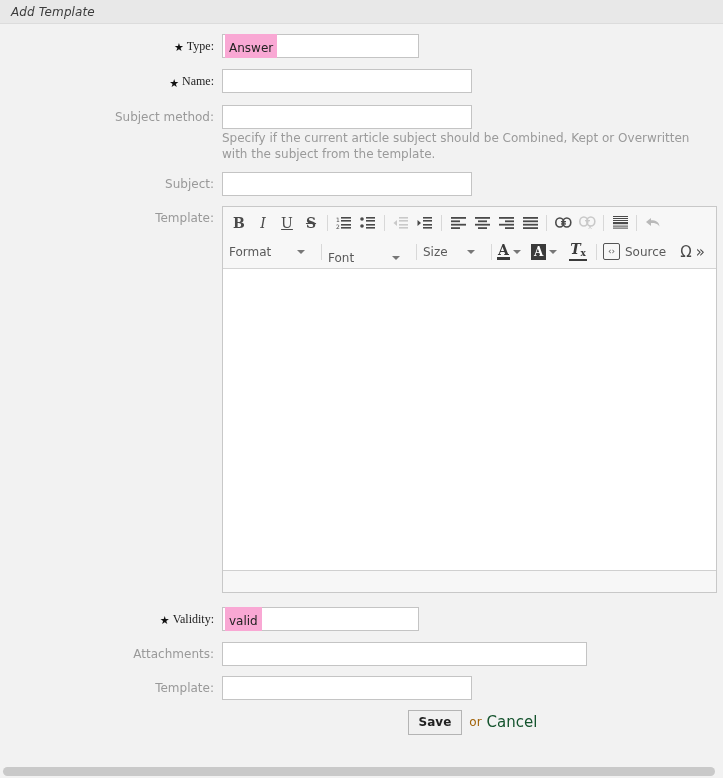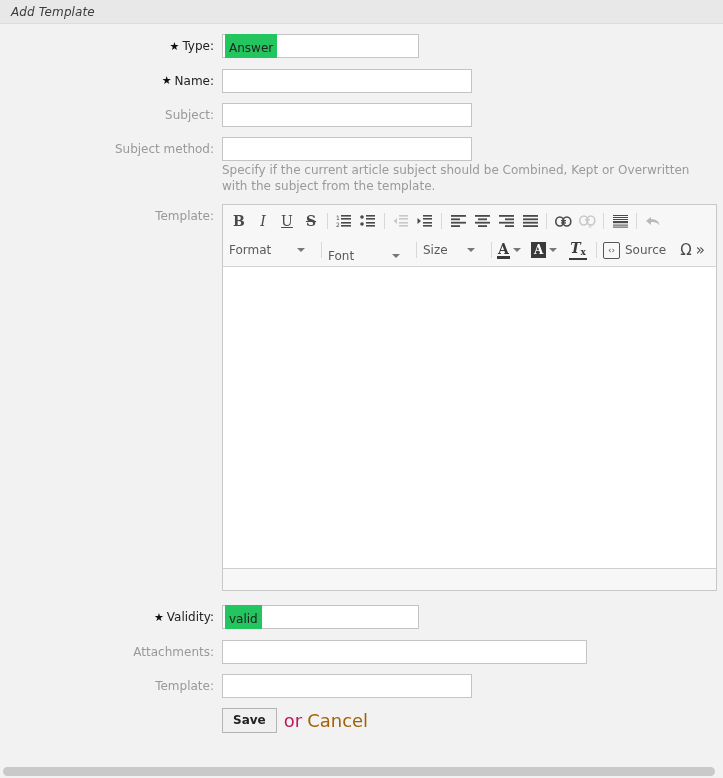--- a/index.html
+++ b/index.html
@@ -59,20 +59,21 @@
     text-align: right;
     padding-right: 8px;
     box-sizing: border-box;
     font-size: 12px;
     color: #999999;
     line-height: 24px;
     white-space: nowrap;
   }
   .field-label.required {
     color: #222222;
+    font-family: Liberation Serif, serif;
   }
   .req-star {
     display: inline-block;
     color: #111111;
     font-size: 11px;
     line-height: 24px;
     margin-right: 3px;
     vertical-align: middle;
   }
   .field-control {
@@ -102,21 +103,21 @@
     width: 197px;
     height: 24px;
     box-sizing: border-box;
     border: 1px solid #c4c4c4;
     background: #ffffff;
     display: flex;
     align-items: center;
     padding: 0 2px;
   }
   .chip {
-    background: #22c55e;
+    background: #f9a8d4;
     color: #222222;
     font-size: 12px;
     line-height: 16px;
     padding: 6px 4px 2px 4px;
     display: inline-block;
   }
 
   
   .hint {
     width: 470px;
@@ -294,33 +295,34 @@
     background: #f0f0f0;
     border: 1px solid #b4b4b4;
     font-family: "DejaVu Sans", sans-serif;
     font-size: 12px;
     font-weight: bold;
     color: #222222;
     cursor: pointer;
     border-radius: 0;
   }
   .or-text {
-    font-size: 18px;
-    color: #be185d;
+    font-size: 12px;
+    color: #a16207;
     margin: 0 5px 0 7px;
   }
   .link {
-    font-size: 18px;
-    color: #a16207;
+    font-size: 15px;
+    color: #14532d;
     text-decoration: none;
     cursor: pointer;
   }
   .action-row {
     display: flex;
     align-items: center;
+    justify-content: center;
   }
 
   
   #hscroll {
     position: absolute;
     left: 0;
     bottom: 0;
     width: 723px;
     height: 14px;
     background: #f2f2f2;
@@ -360,31 +362,31 @@
     <div class="field-row">
       <div class="field-label required">
         <span class="req-star">★</span><span>Name:</span>
       </div>
       <div class="field-control">
         <input class="txt-input" type="text" value="" style="">
       </div>
     </div>
 
     <div class="field-row">
-      <div class="field-label">Subject:</div>
-      <div class="field-control">
-        <input class="txt-input" type="text" value="" style="">
-      </div>
-    </div>
-
-    <div class="field-row">
       <div class="field-label">Subject method:</div>
       <div class="field-control">
         <input class="txt-input" type="text" value="" style="">
         <div class="hint">Specify if the current article subject should be Combined, Kept or Overwritten with the subject from the template.</div>
+      </div>
+    </div>
+
+    <div class="field-row">
+      <div class="field-label">Subject:</div>
+      <div class="field-control">
+        <input class="txt-input" type="text" value="" style="">
       </div>
     </div>
 
     <div class="field-row" style="margin-bottom:14px;">
       <div class="field-label">Template:</div>
       <div class="field-control">
         <div class="editor-shell">
 
           <div class="editor-toolbar">
 

